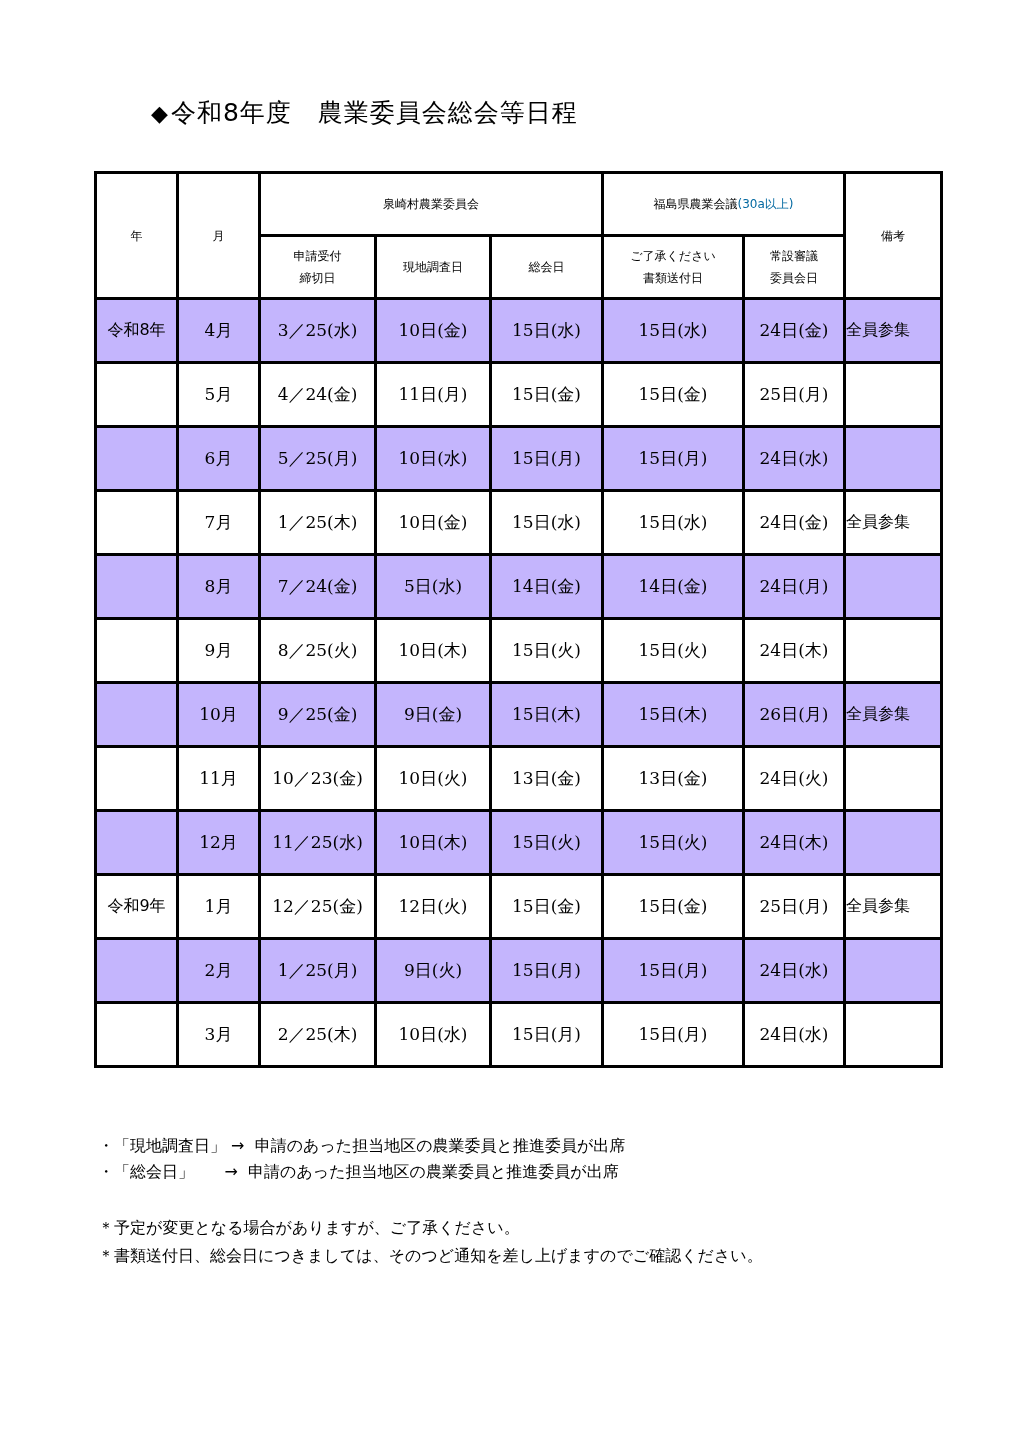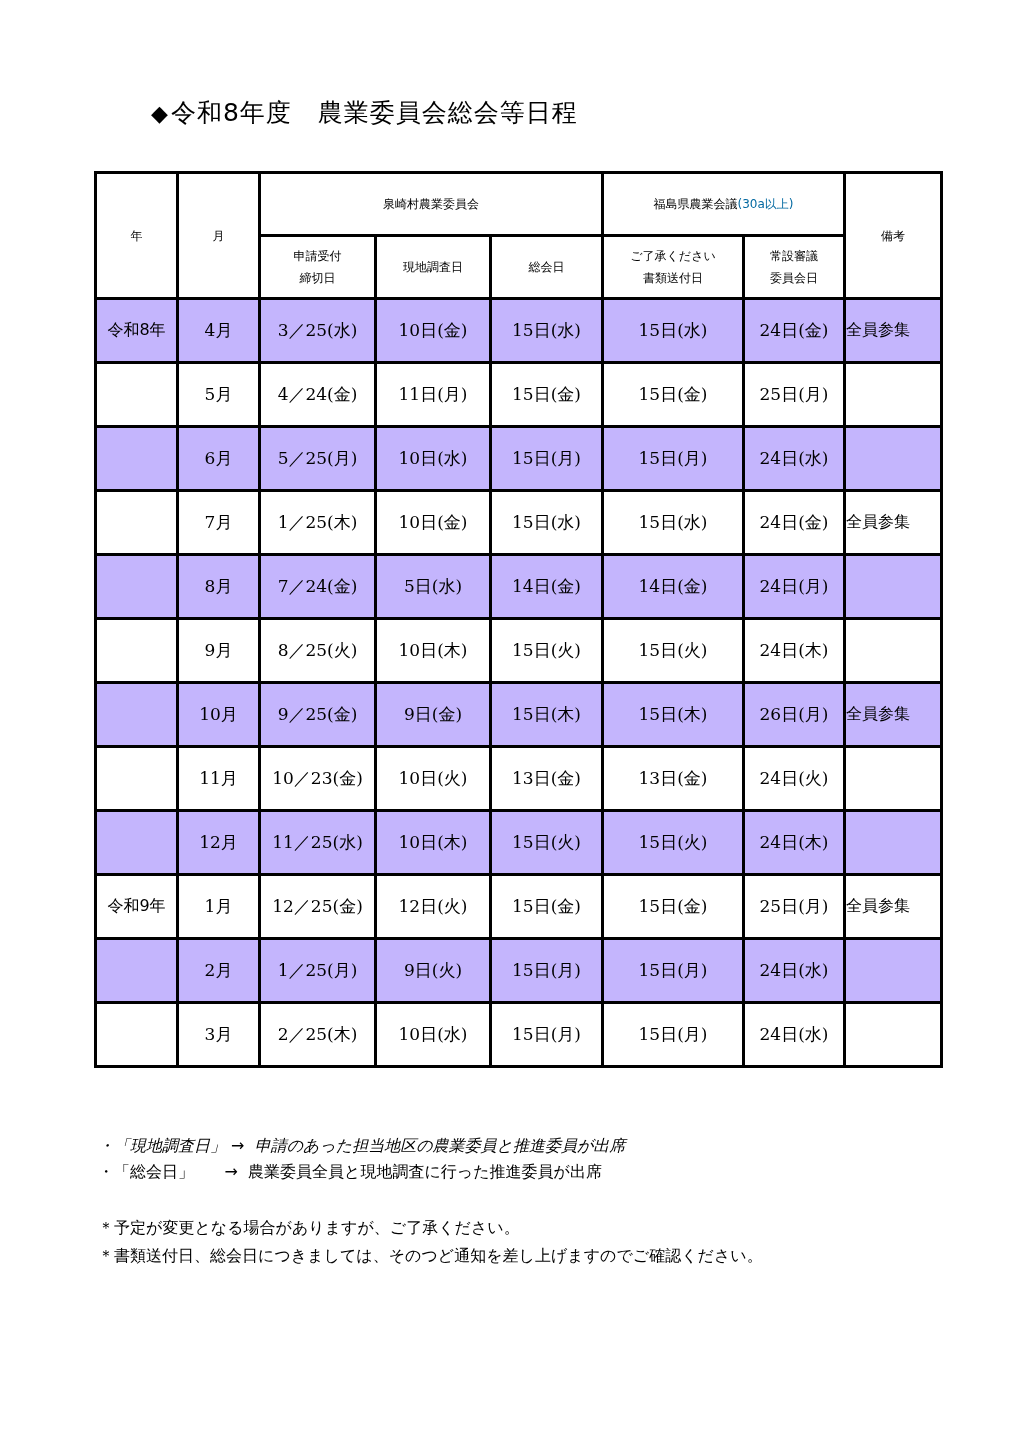--- a/index.html
+++ b/index.html
@@ -57,21 +57,21 @@
     .data-row td.yr, .data-row td.note { font-family: "DejaVu Sans", sans-serif; font-size: 16px; }
     .data-row td.note { text-align: left; }
     .shade td { background: #c4b5fd; }
     .red { color: #0369a1; }
     .notes {
       position: absolute;
       left: 98px;
       font-size: 16px;
       white-space: pre;
     }
-    .n1 { top: 1136px; font-style: italic; }
+    .n1 { top: 1136px; }
     .n2 { top: 1162px; }
     .n3 { top: 1218px; text-align: center; }
     .n4 { top: 1246px; }
   </style>
 </head>
 <body>
 
 <div class="title"><span class="diamond">◆</span><span>令和8年度　農業委員会総会等日程</span></div>
 
 <table class="schedule">
@@ -219,15 +219,15 @@
       <td>10日(水)</td>
       <td>15日(月)</td>
       <td>15日(月)</td>
       <td>24日(水)</td>
       <td class="note"></td>
     </tr>
   </tbody>
 </table>
 
 <div class="notes n1">・「現地調査日」 →  申請のあった担当地区の農業委員と推進委員が出席</div>
-<div class="notes n2">・「総会日」      →  農業委員全員と現地調査に行った推進委員が出席</div>
+<div class="notes n2">・「総会日」      →  申請のあった担当地区の農業委員と推進委員が出席</div>
 <div class="notes n3">＊予定が変更となる場合がありますが、ご了承ください。</div>
 <div class="notes n4">＊書類送付日、総会日につきましては、そのつど通知を差し上げますのでご確認ください。</div>
 
 </body></html>

